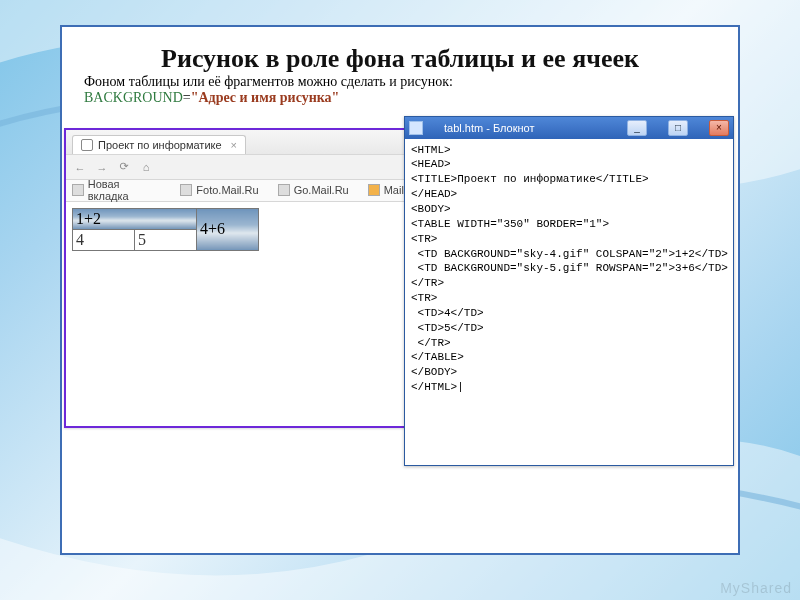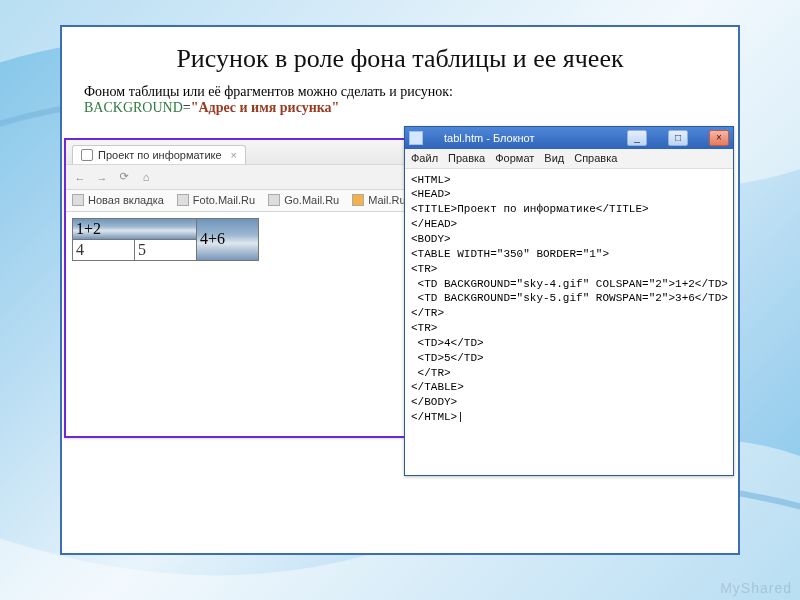--- a/index.html
+++ b/index.html
@@ -12,22 +12,22 @@
   .bg-swoosh {
     position: absolute; inset: 0; pointer-events: none;
   }
   .slide {
     position: absolute; left: 60px; top: 25px;
     width: 680px; height: 530px;
     background: #fff; border: 2px solid #3d6db5;
     padding: 18px 22px 10px 22px;
   }
   .slide-title {
-    font-size: 26px; font-weight: normal; text-align: center;
-    color: #111; line-height: 1.1; margin-bottom: 10px;
+    font-size: 26px; font-weight: bold; text-align: center;
+    color: #111; line-height: 1.1; 
     font-family: "Times New Roman", serif;
   }
   .intro { font-size: 14px; font-family: "Times New Roman", serif; }
   .kw { color: #2f7a3f; }
   .val { color: #9a3b1f; font-weight: bold; }
   .apps { position: relative; margin-top: 12px; height: 360px; }
 
   
   .browser {
     position: absolute; left: -20px; top: 10px;
@@ -36,21 +36,21 @@
     box-shadow: 0 1px 2px rgba(0,0,0,0.15);
     font-size: 11px; color: #333;
   }
   .br-tabbar { height: 24px; background: linear-gradient(#f6f6f6,#e9e9e9); display:flex; align-items:flex-end; padding-left:6px; }
   .br-tab { background:#fff; border:1px solid #c9c9c9; border-bottom:none; border-radius:3px 3px 0 0; padding:3px 8px; display:flex; align-items:center; gap:5px; }
   .br-tab .fav { width:12px;height:12px;background:#fff;border:1px solid #888;border-radius:2px;display:inline-block; }
   .br-addr { height:26px; background:#f2f2f2; border-top:1px solid #d7d7d7; border-bottom:1px solid #d7d7d7; display:flex; align-items:center; gap:6px; padding:0 6px; }
   .ibtn { width:16px;height:16px;display:inline-flex;align-items:center;justify-content:center;color:#888;border-radius:3px; }
   .url { flex:1; background:#fff; border:1px solid #ccc; border-radius:3px; height:18px; display:flex; align-items:center; padding:0 5px; gap:4px; overflow:hidden; white-space:nowrap; }
   .url .page-icon{width:12px;height:12px;background:#fff;border:1px solid #aaa;display:inline-block;}
-  .bmbar { height:22px; border-bottom:1px solid #d7d7d7; display:flex; align-items:center; gap:13px; padding:0 6px; background:#fafafa;}
+  .bmbar { height:22px; border-bottom:1px solid #d7d7d7; display:flex; align-items:center; gap:19px; padding:0 6px; background:#fafafa;}
   .bm { display:flex; align-items:center; gap:4px; color:#444; }
   .bm .bmicon{width:12px;height:12px;background:#ddd;border:1px solid #aaa;display:inline-block;}
   .br-content { padding:6px; }
   table.demo { border-collapse:collapse; font-size:16px; font-family:"Times New Roman",serif; }
   table.demo td { border:1px solid #777; padding:1px 3px; min-width:62px; height:18px; }
   .sky { background: linear-gradient(180deg,#6d93bb 0%, #9bb6d0 40%, #dfe7ee 60%, #7a99ba 100%); color:#000; }
 
   
   .notepad {
     position: absolute; right: -18px; top: -2px;
@@ -138,27 +138,20 @@
 
     <div class="notepad">
       <div class="np-title">
         <span class="np-icon"></span>
         <span>tabl.htm - Блокнот</span>
         <span class="sp"></span>
         <span class="winbtn">_</span>
         <span class="winbtn">□</span>
         <span class="winbtn close">×</span>
       </div>
-      <div class="np-menu">
-        <span>Файл</span>
-        <span>Правка</span>
-        <span>Формат</span>
-        <span>Вид</span>
-        <span>Справка</span>
-      </div>
       <div class="np-body">&lt;HTML&gt;
 &lt;HEAD&gt;
 &lt;TITLE&gt;Проект по информатике&lt;/TITLE&gt;
 &lt;/HEAD&gt;
 &lt;BODY&gt;
 &lt;TABLE WIDTH="350" BORDER="1"&gt;
 &lt;TR&gt;
  &lt;TD BACKGROUND="sky-4.gif" COLSPAN="2"&gt;1+2&lt;/TD&gt;
  &lt;TD BACKGROUND="sky-5.gif" ROWSPAN="2"&gt;3+6&lt;/TD&gt;
 &lt;/TR&gt;

